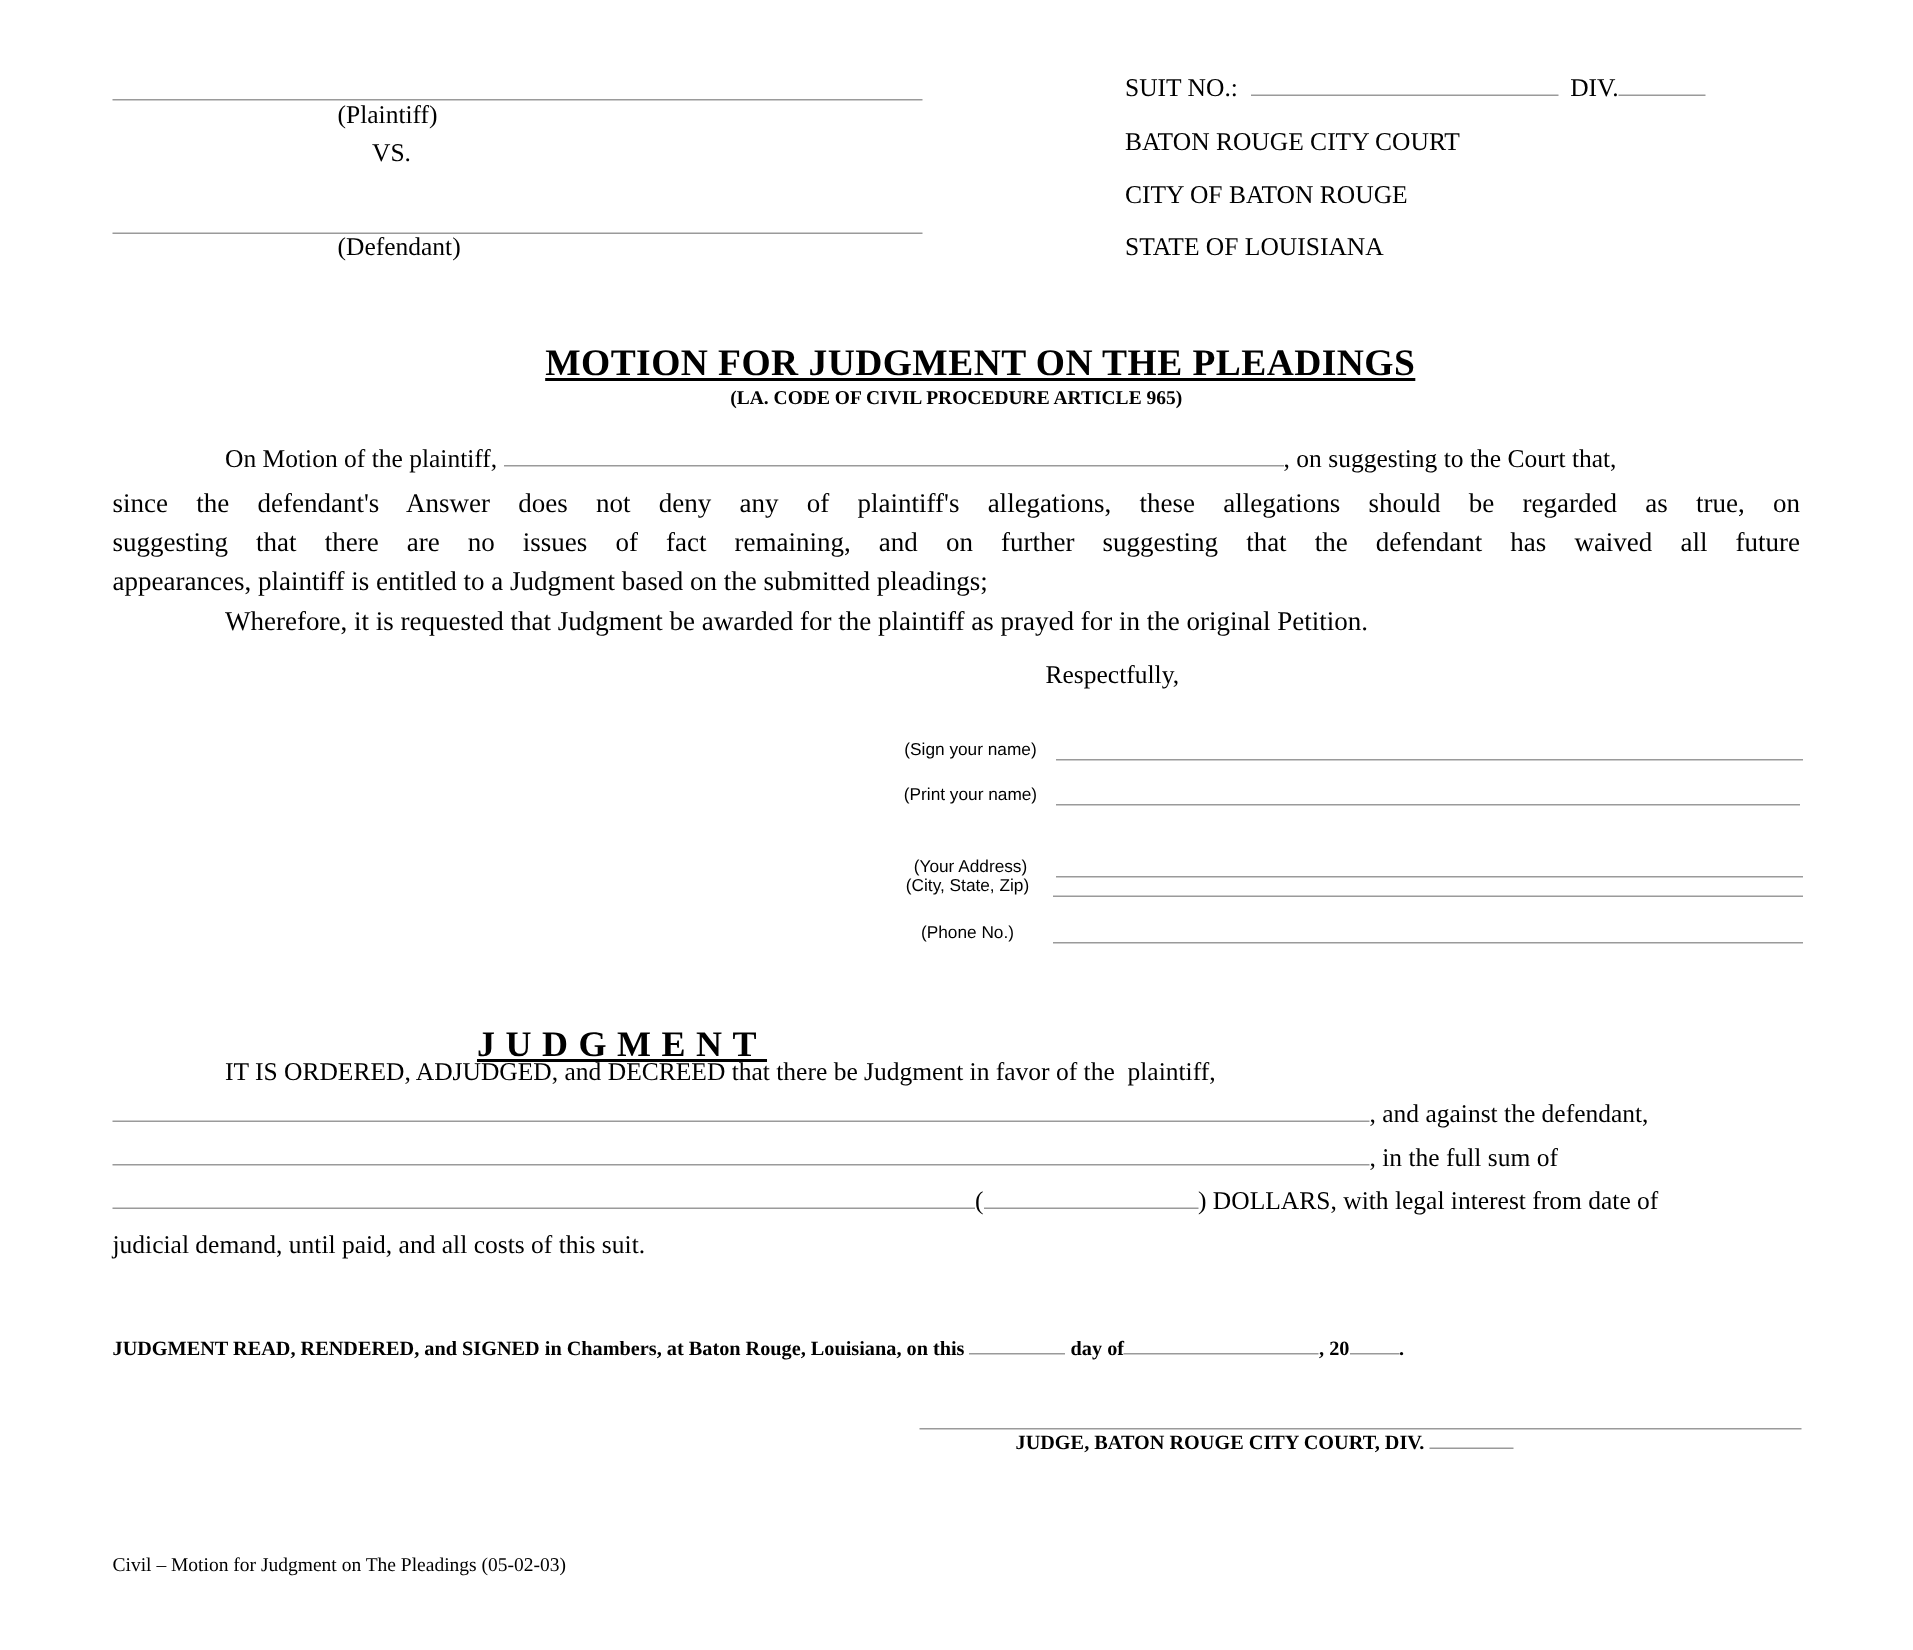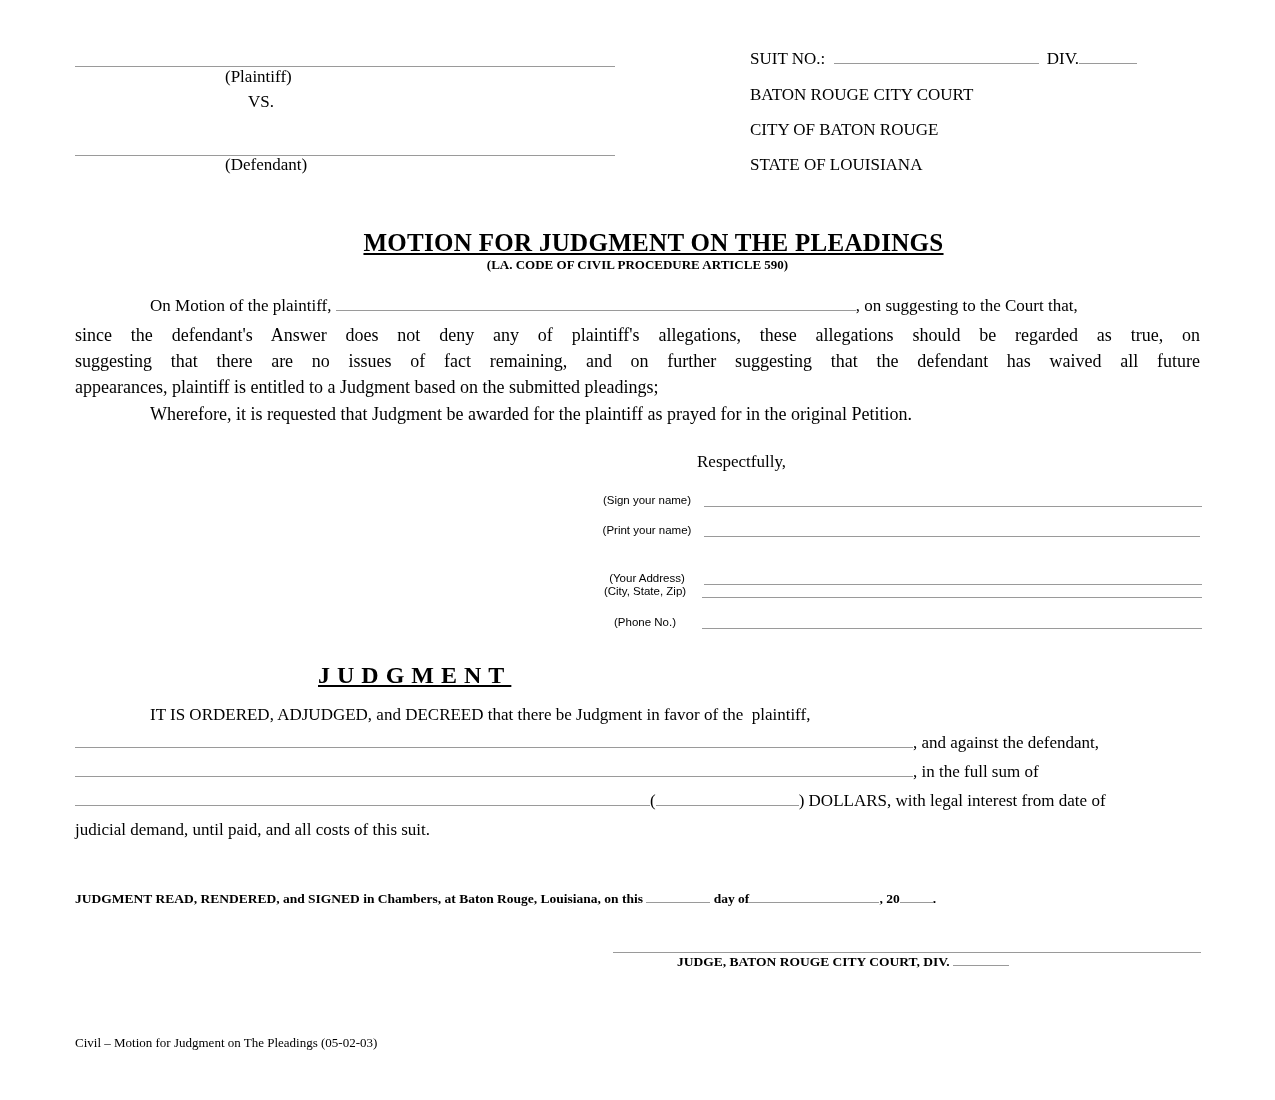--- a/index.html
+++ b/index.html
@@ -4,21 +4,21 @@
 <style>
   html, body { margin: 0; padding: 0; background: #ffffff; }
   body { width: 1275px; height: 1100px; position: relative; overflow: hidden;
          font-family: "Liberation Serif", "DejaVu Serif", serif; color: #000; }
   .abs { position: absolute; }
   .t17 { font-size: 17px; }
   .line { position: absolute; height: 0; border-bottom: 1.5px solid #9a9a9a; }
   .blank { display: inline-block; border-bottom: 1.5px solid #9a9a9a; height: 14px; vertical-align: baseline; }
   .title { font-size: 25px; font-weight: bold; text-decoration: underline; letter-spacing: 0.3px; }
   .subtitle { font-size: 13px; font-weight: bold; }
-  .judgment-title { font-size: 24px; font-weight: bold; text-decoration: underline; letter-spacing: 7px; }
+  .judgment-title { font-size: 24px; font-weight: bold; text-decoration: underline; letter-spacing: 7px; margin-top: 22px; }
   .para { font-size: 18px; line-height: 26.5px; text-align: justify; }
   .sig-label { font-size: 11.5px; font-family: "Liberation Sans", "DejaVu Sans", sans-serif; text-align: center; width: 110px; }
   .small-bold { font-size: 13.5px; font-weight: bold; }
   .footer { font-size: 13px; }
 </style>
 </head>
 <body>
 
 <div class="line" style="left:75px; top:66px; width:540px;"></div>
 <div class="abs t17" style="left:225px; top:67px;">(Plaintiff)</div>
@@ -29,31 +29,31 @@
 <div class="abs t17" style="left:750px; top:49px; white-space:nowrap;">
   <span>SUIT NO.:</span>
   <span class="blank" style="width:205px; margin-left:4px;"></span>
   <span style="margin-left:4px;">DIV.</span><span class="blank" style="width:58px;"></span>
 </div>
 <div class="abs t17" style="left:750px; top:85px;">BATON ROUGE CITY COURT</div>
 <div class="abs t17" style="left:750px; top:120px;">CITY OF BATON ROUGE</div>
 <div class="abs t17" style="left:750px; top:155px;">STATE OF LOUISIANA</div>
 
 <div class="abs title" style="left:0; width:1275px; text-align:center; top:229px;margin-left:16px;">MOTION FOR JUDGMENT ON THE PLEADINGS</div>
-<div class="abs subtitle" style="left:0; width:1275px; text-align:center; top:257px;">(LA. CODE OF CIVIL PROCEDURE ARTICLE 590)</div>
+<div class="abs subtitle" style="left:0; width:1275px; text-align:center; top:257px;">(LA. CODE OF CIVIL PROCEDURE ARTICLE 965)</div>
 
 <div class="abs t17" style="left:150px; top:296px; width:1050px; white-space:nowrap;">
   <span>On Motion of the plaintiff,</span>
   <span class="blank" style="width:520px;"></span><span>, on suggesting to the Court that,</span>
 </div>
 <div class="abs para" style="left:75px; top:322px; width:1125px; text-align-last:justify;">since the defendant's Answer does not deny any of plaintiff's allegations, these allegations should be regarded as true, on</div>
 <div class="abs para" style="left:75px; top:348px; width:1125px; text-align-last:justify;">suggesting that there are no issues of fact remaining, and on further suggesting that the defendant has waived all future</div>
 <div class="abs para" style="left:75px; top:374px; width:1125px;">appearances, plaintiff is entitled to a Judgment based on the submitted pleadings;</div>
 <div class="abs para" style="left:150px; top:401px; width:1050px;">Wherefore, it is requested that Judgment be awarded for the plaintiff as prayed for in the original Petition.</div>
-<div class="abs t17" style="left:697px; top:440px;margin-top:12px;">Respectfully,</div>
+<div class="abs t17" style="left:697px; top:440px;">Respectfully,</div>
 
 <div class="abs" style="left:592px; top:494px; width:610px;">
   <div style="position:absolute; top:0; left:0; width:610px; height:20px;">
     <div class="sig-label abs" style="left:0; top:0;">(Sign your name)</div>
     <div class="line" style="left:112px; top:12px; width:498px;"></div>
   </div>
   <div style="position:absolute; top:30px; left:0; width:610px; height:20px;">
     <div class="sig-label abs" style="left:0; top:0;">(Print your name)</div>
     <div class="line" style="left:112px; top:12px; width:496px;"></div>
   </div>

